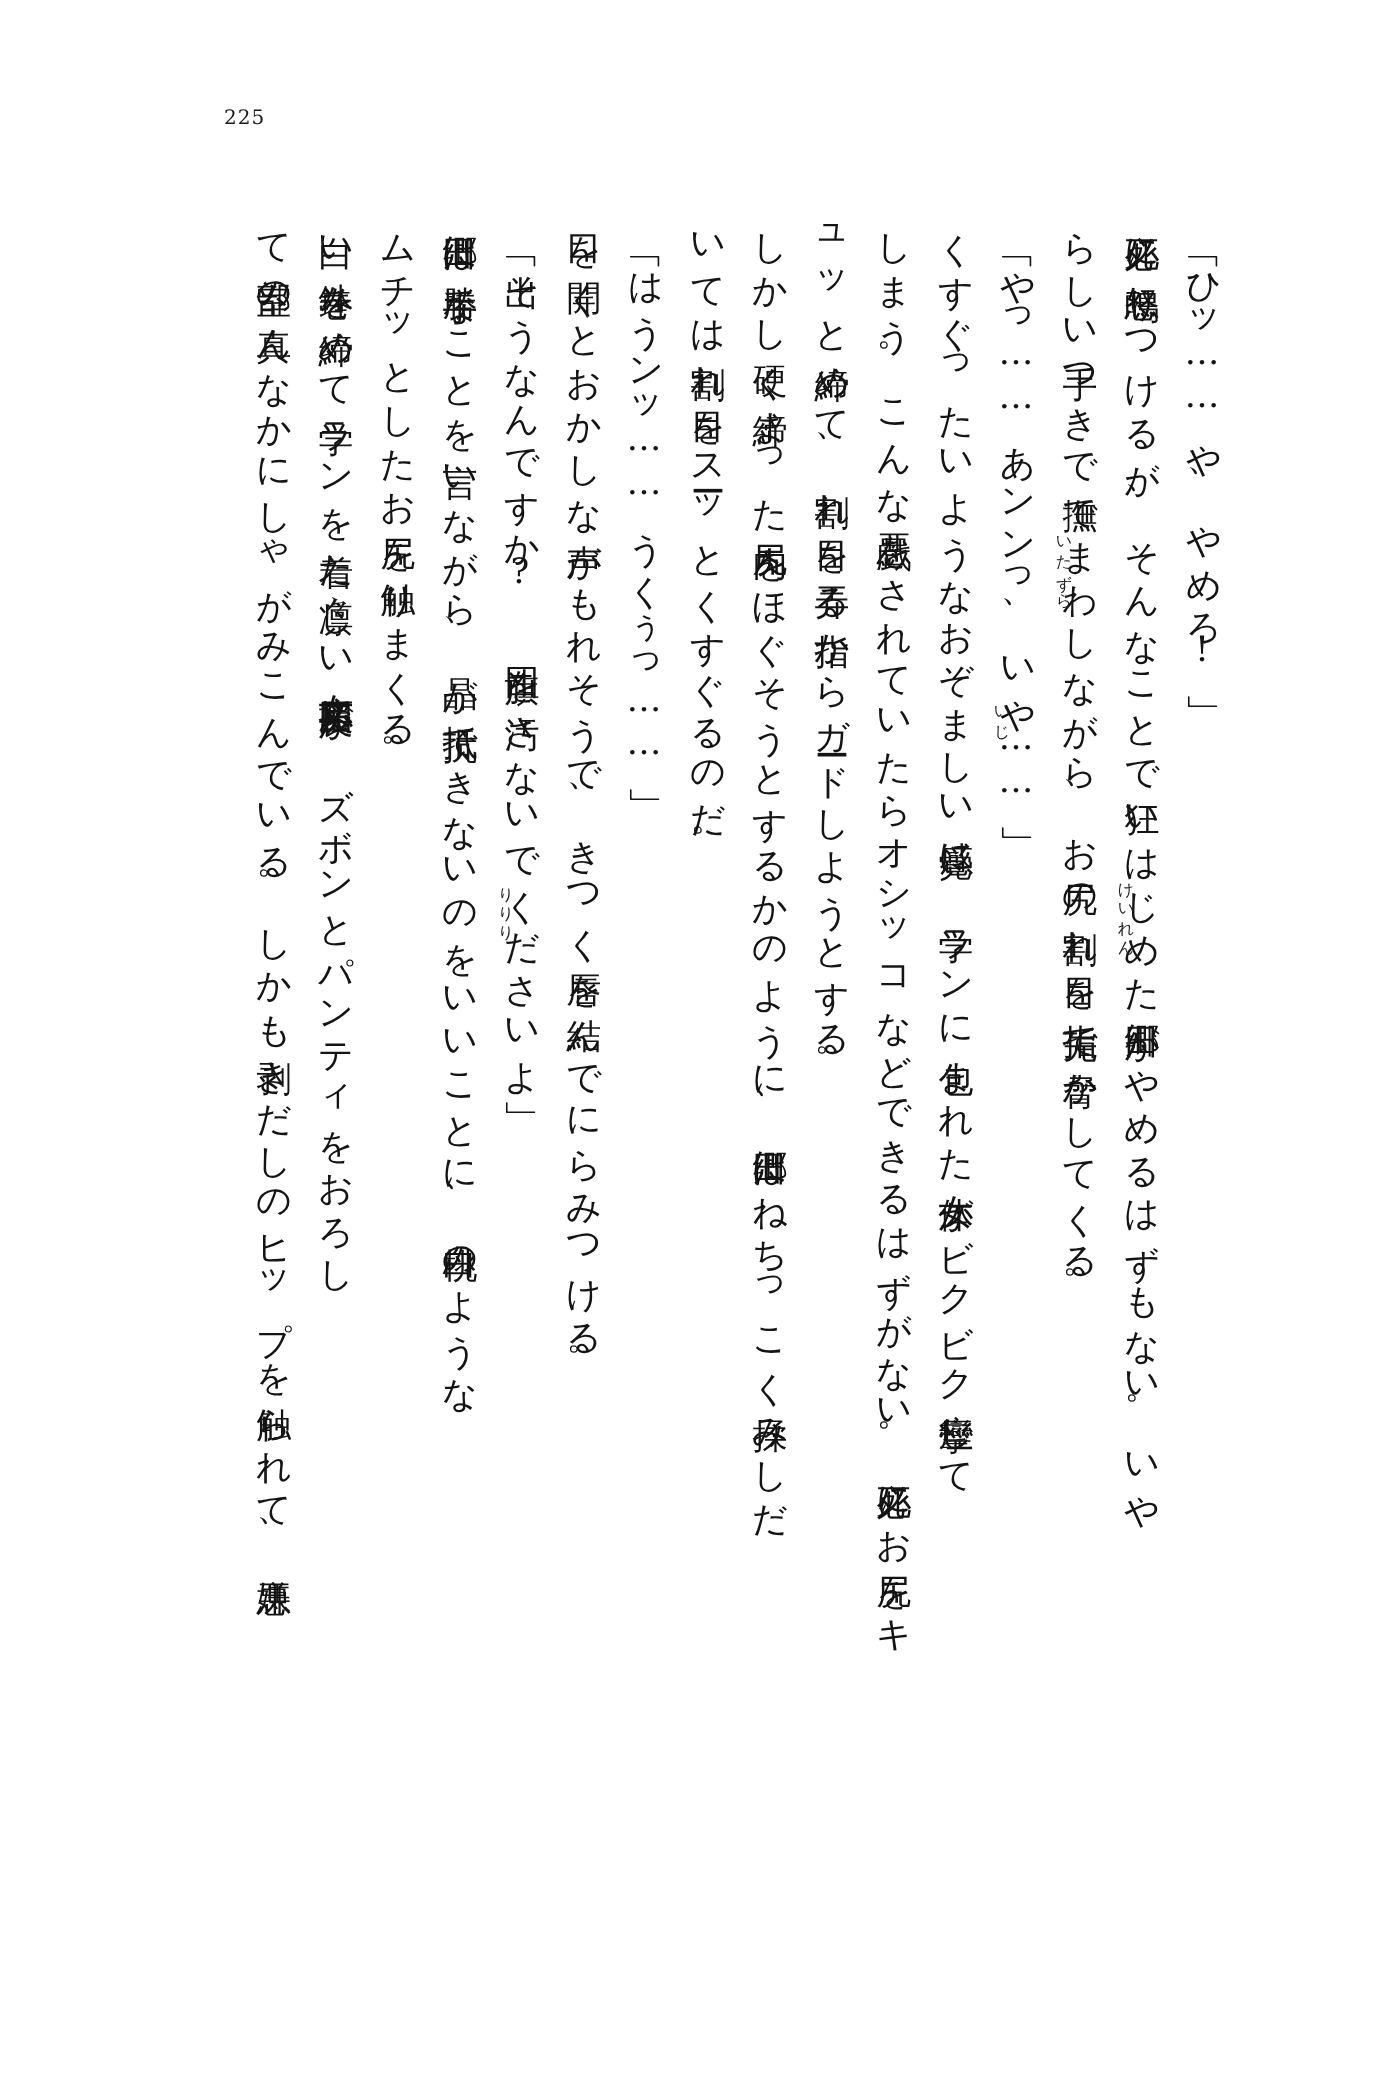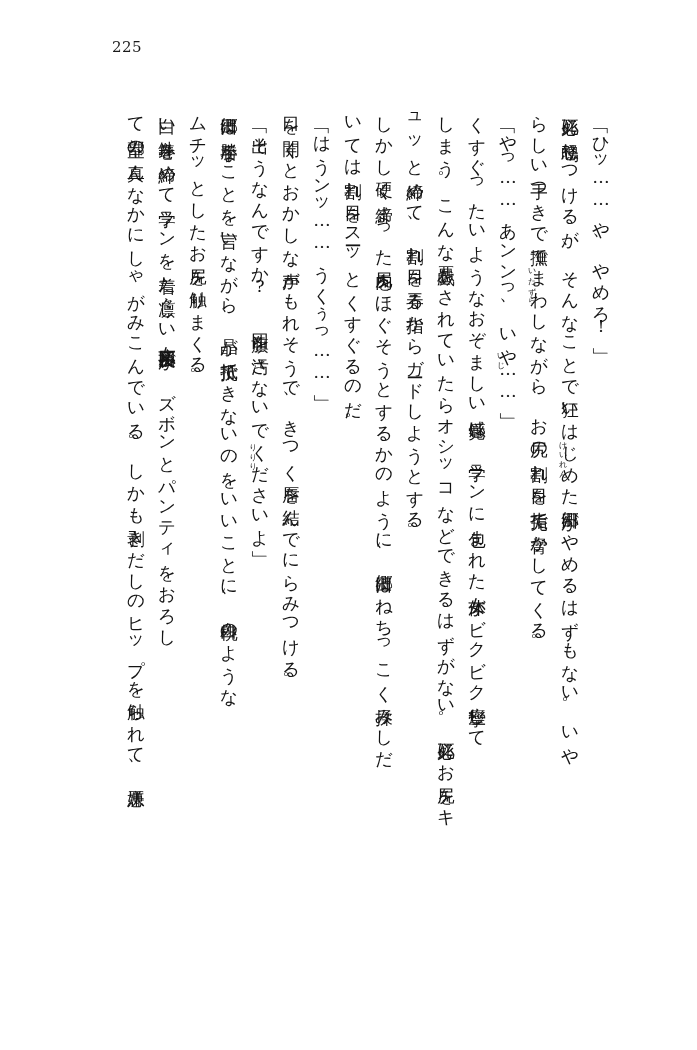--- a/index.html
+++ b/index.html
@@ -19,23 +19,23 @@
     position: relative;
     width: 697px;
     height: 1050px;
     background: #ffffff;
     box-sizing: border-box;
   }
 
   
   #page-number {
     position: absolute;
-    top: 38px;
+    top: 54px;
     left: 112px;
-    font-size: 15px;
+    font-size: 10px;
     letter-spacing: 0.5px;
     color: #1a1a1a;
     font-family: "DejaVu Serif", "Liberation Serif", serif;
   }
 
   
   #text-block {
     position: absolute;
     top: 104px;
     right: 88px;

